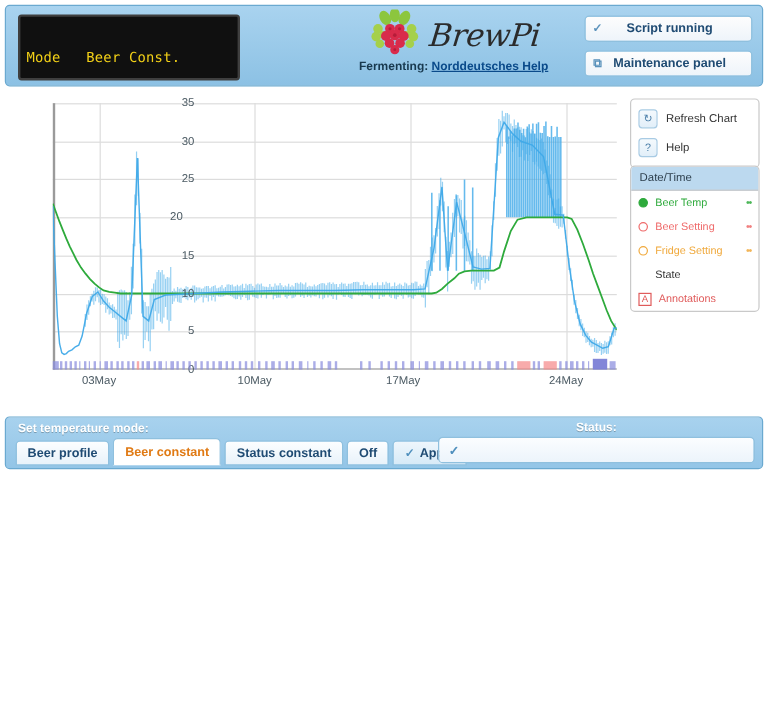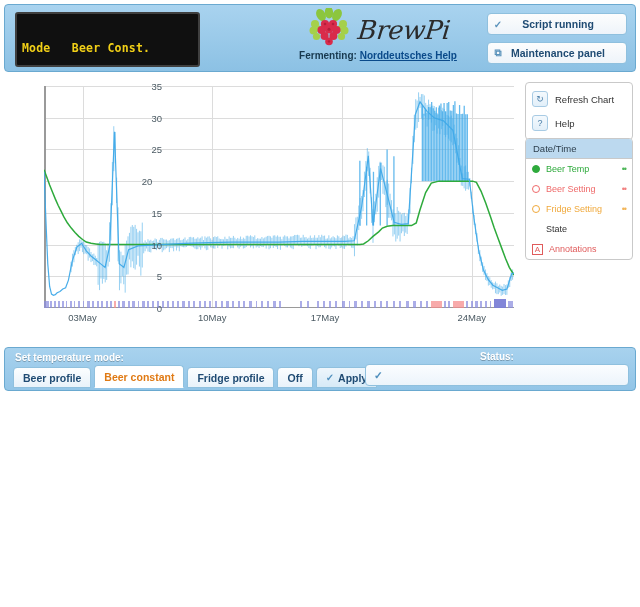--- a/index.html
+++ b/index.html
@@ -33,21 +33,21 @@
     border-radius: 3px;
     padding: 3px 5px;
     font-family: "DejaVu Sans Mono", monospace;
     font-size: 11.5px;
     line-height: 12.6px;
     color: #f2d017;
     letter-spacing: 0.2px;
     white-space: pre;
     overflow: hidden;
   }
-  .lcd-line { white-space: pre; font-weight: bold; }
+  .lcd-line { white-space: pre; }
 
   .brand {
     position: absolute;
     left: 258px; top: 4px;
     width: 230px; height: 62px;
     text-align: center;
   }
   .brand-row {
     display: flex; align-items: center; justify-content: center;
     height: 42px; gap: 6px;
@@ -787,21 +787,21 @@
         <div class="ytick" style="top: 166.571px;">10</div>
         <div class="ytick" style="top: 134.857px;">15</div>
         <div class="ytick" style="top: 103.143px; text-align: center;">20</div>
         <div class="ytick" style="top: 71.4286px;">25</div>
         <div class="ytick" style="top: 39.7143px;">30</div>
         <div class="ytick" style="top: 8px;">35</div>
       </div>
     <div id="xtick-holder">
         <div class="xtick" style="left: 78.54px;">03May</div>
         <div class="xtick" style="left: 208.26px;">10May</div>
-        <div class="xtick" style="left: 321px;">17May</div>
+        <div class="xtick" style="left: 332px;">17May</div>
         <div class="xtick" style="left: 467.7px;">24May</div>
       </div>
     <div class="state-band" id="state-band">
         <div class="state-bar" style="left: 0px; width: 4.7px; height: 7px; background: rgb(139, 142, 222); opacity: 0.72;"></div>
         <div class="state-bar" style="left: 6.11px; width: 2.35px; height: 7px; background: rgb(139, 142, 222); opacity: 0.72;"></div>
         <div class="state-bar" style="left: 9.87px; width: 1.88px; height: 7px; background: rgb(139, 142, 222); opacity: 0.72;"></div>
         <div class="state-bar" style="left: 14.1px; width: 1.41px; height: 7px; background: rgb(139, 142, 222); opacity: 0.72;"></div>
         <div class="state-bar" style="left: 17.86px; width: 1.88px; height: 7px; background: rgb(139, 142, 222); opacity: 0.72;"></div>
         <div class="state-bar" style="left: 21.62px; width: 1.41px; height: 7px; background: rgb(139, 142, 222); opacity: 0.72;"></div>
         <div class="state-bar" style="left: 25.85px; width: 1.88px; height: 7px; background: rgb(139, 142, 222); opacity: 0.72;"></div>
@@ -924,21 +924,21 @@
   <div class="ctrl-bar">
     <div class="ctrl-title">Set temperature mode:</div>
     <div class="mode-tabs" id="mode-tabs">
         <div class="mode-tab">
           <span>Beer profile</span>
         </div>
         <div class="mode-tab active">
           <span>Beer constant</span>
         </div>
         <div class="mode-tab">
-          <span>Fridge profile</span>
+          <span>Status constant</span>
         </div>
         <div class="mode-tab">
           <span>Off</span>
         </div>
         <div class="mode-tab apply">
           <span class="chk">✓</span>
           <span>Apply</span>
         </div>
       </div>
     <div class="status-area">

